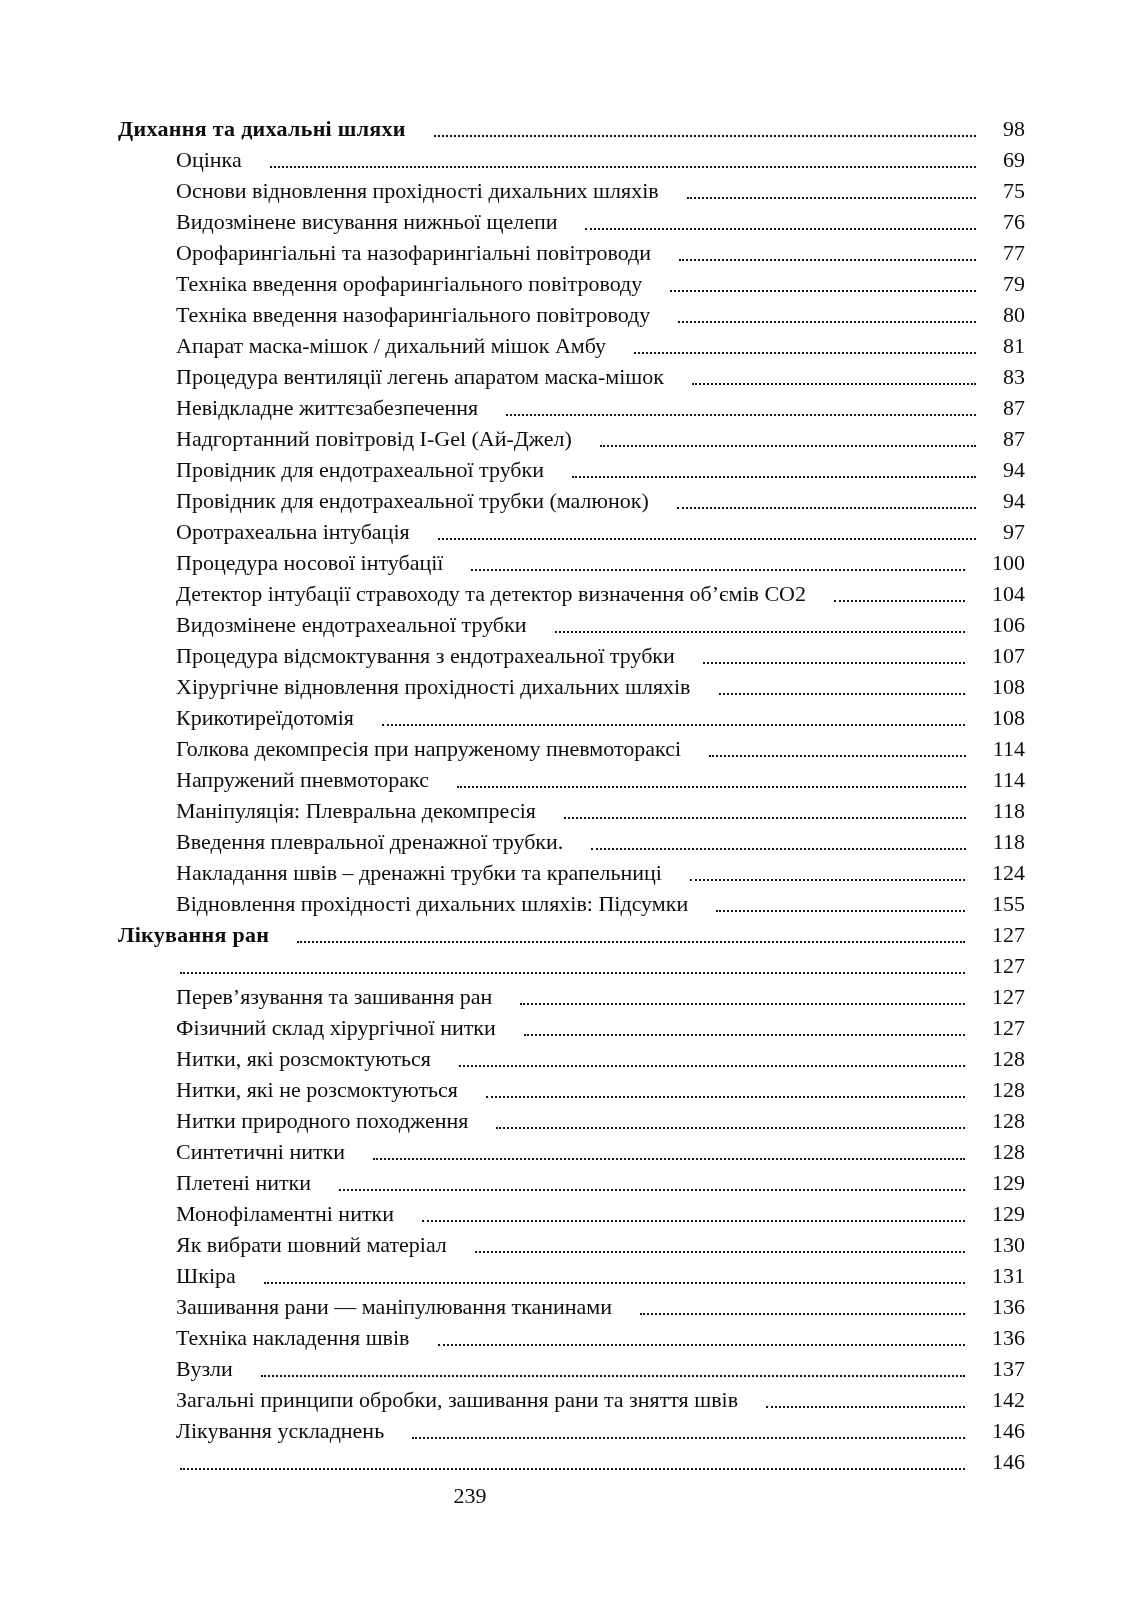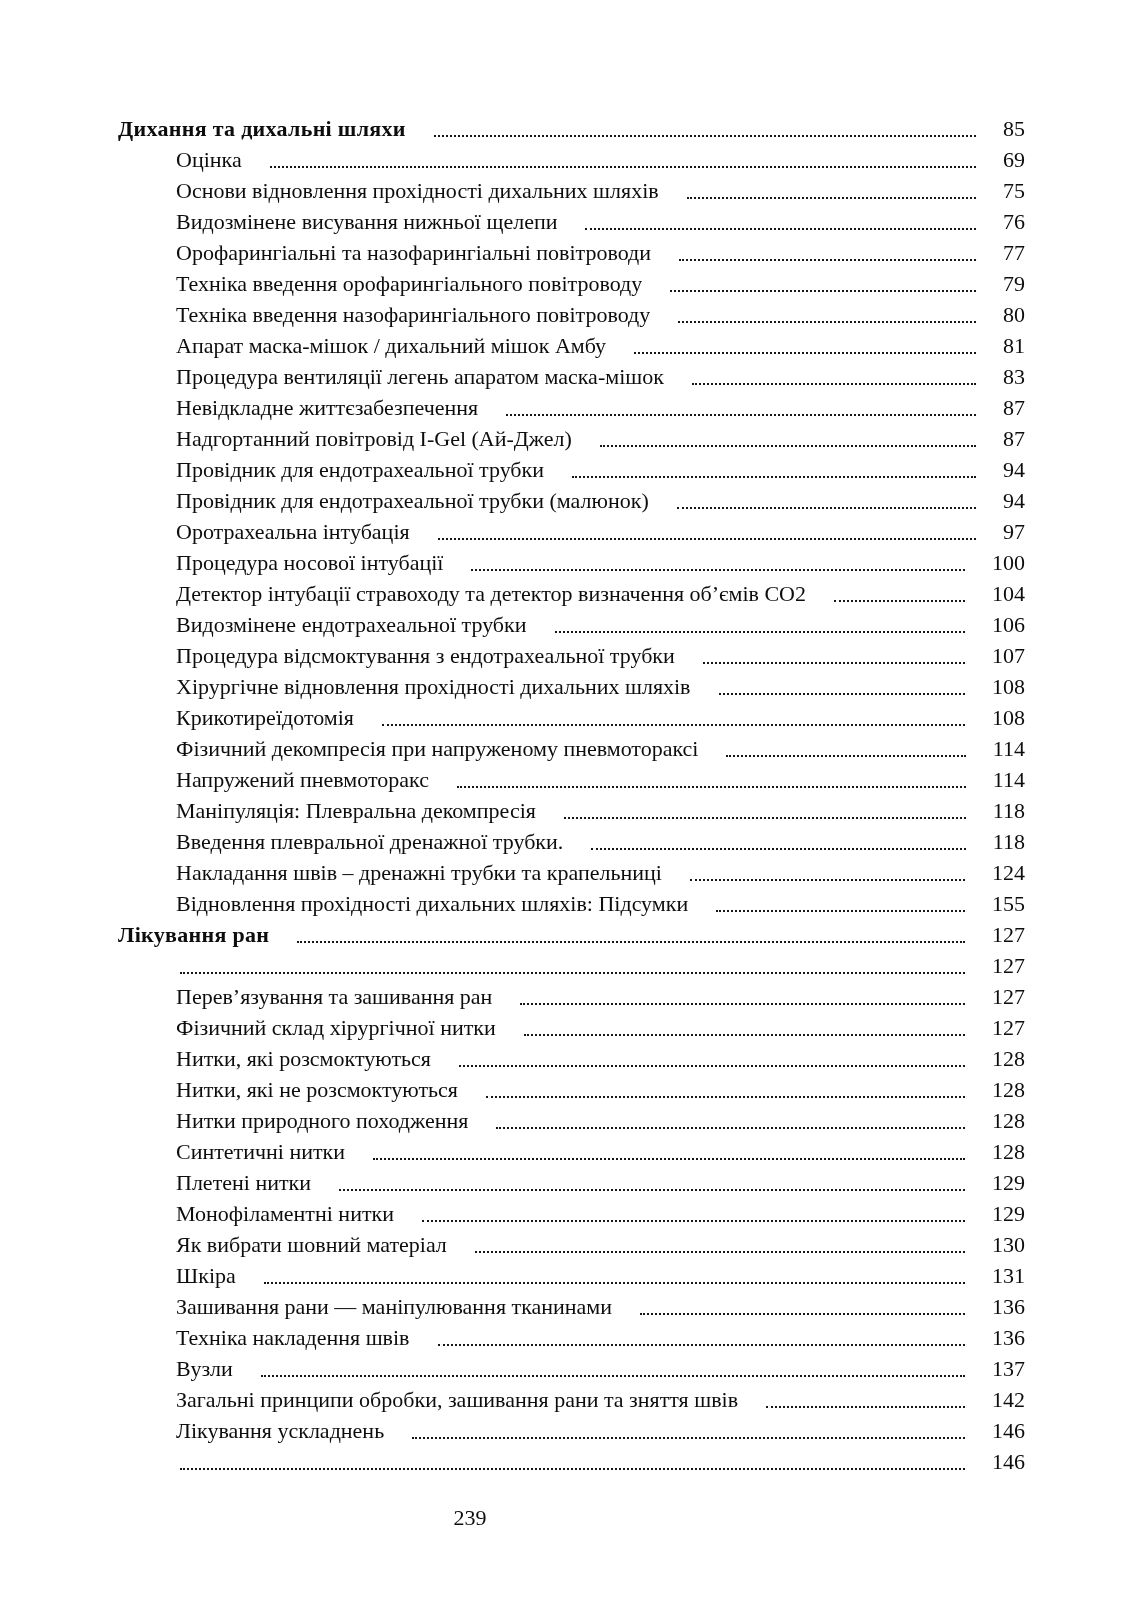--- a/index.html
+++ b/index.html
@@ -52,31 +52,30 @@
     white-space: nowrap;
     flex: 0 0 auto;
   }
   .footer {
     position: absolute;
     left: 0;
     top: 1483px;
     width: 940px;
     text-align: center;
     font-size: 22px;
-    margin-top: 22px;
   }
 </style>
 </head>
 <body>
 
 <div class="toc">
     <div class="toc-row level-0">
     <span class="title">Дихання та дихальні шляхи</span>
     <span class="leader"></span>
-    <span class="pagenum">85</span>
+    <span class="pagenum">98</span>
   </div>
     <div class="toc-row level-1">
     <span class="title">Оцінка</span>
     <span class="leader"></span>
     <span class="pagenum">69</span>
   </div>
     <div class="toc-row level-1">
     <span class="title">Основи відновлення прохідності дихальних шляхів</span>
     <span class="leader"></span>
     <span class="pagenum">75</span>
@@ -160,21 +159,21 @@
     <span class="title">Хірургічне відновлення прохідності дихальних шляхів</span>
     <span class="leader"></span>
     <span class="pagenum">108</span>
   </div>
     <div class="toc-row level-1">
     <span class="title">Крикотиреїдотомія</span>
     <span class="leader"></span>
     <span class="pagenum">108</span>
   </div>
     <div class="toc-row level-1">
-    <span class="title">Фізичний декомпресія при напруженому пневмотораксі</span>
+    <span class="title">Голкова декомпресія при напруженому пневмотораксі</span>
     <span class="leader"></span>
     <span class="pagenum">114</span>
   </div>
     <div class="toc-row level-1">
     <span class="title">Напружений пневмоторакс</span>
     <span class="leader"></span>
     <span class="pagenum">114</span>
   </div>
     <div class="toc-row level-1">
     <span class="title">Маніпуляція: Плевральна декомпресія</span>

